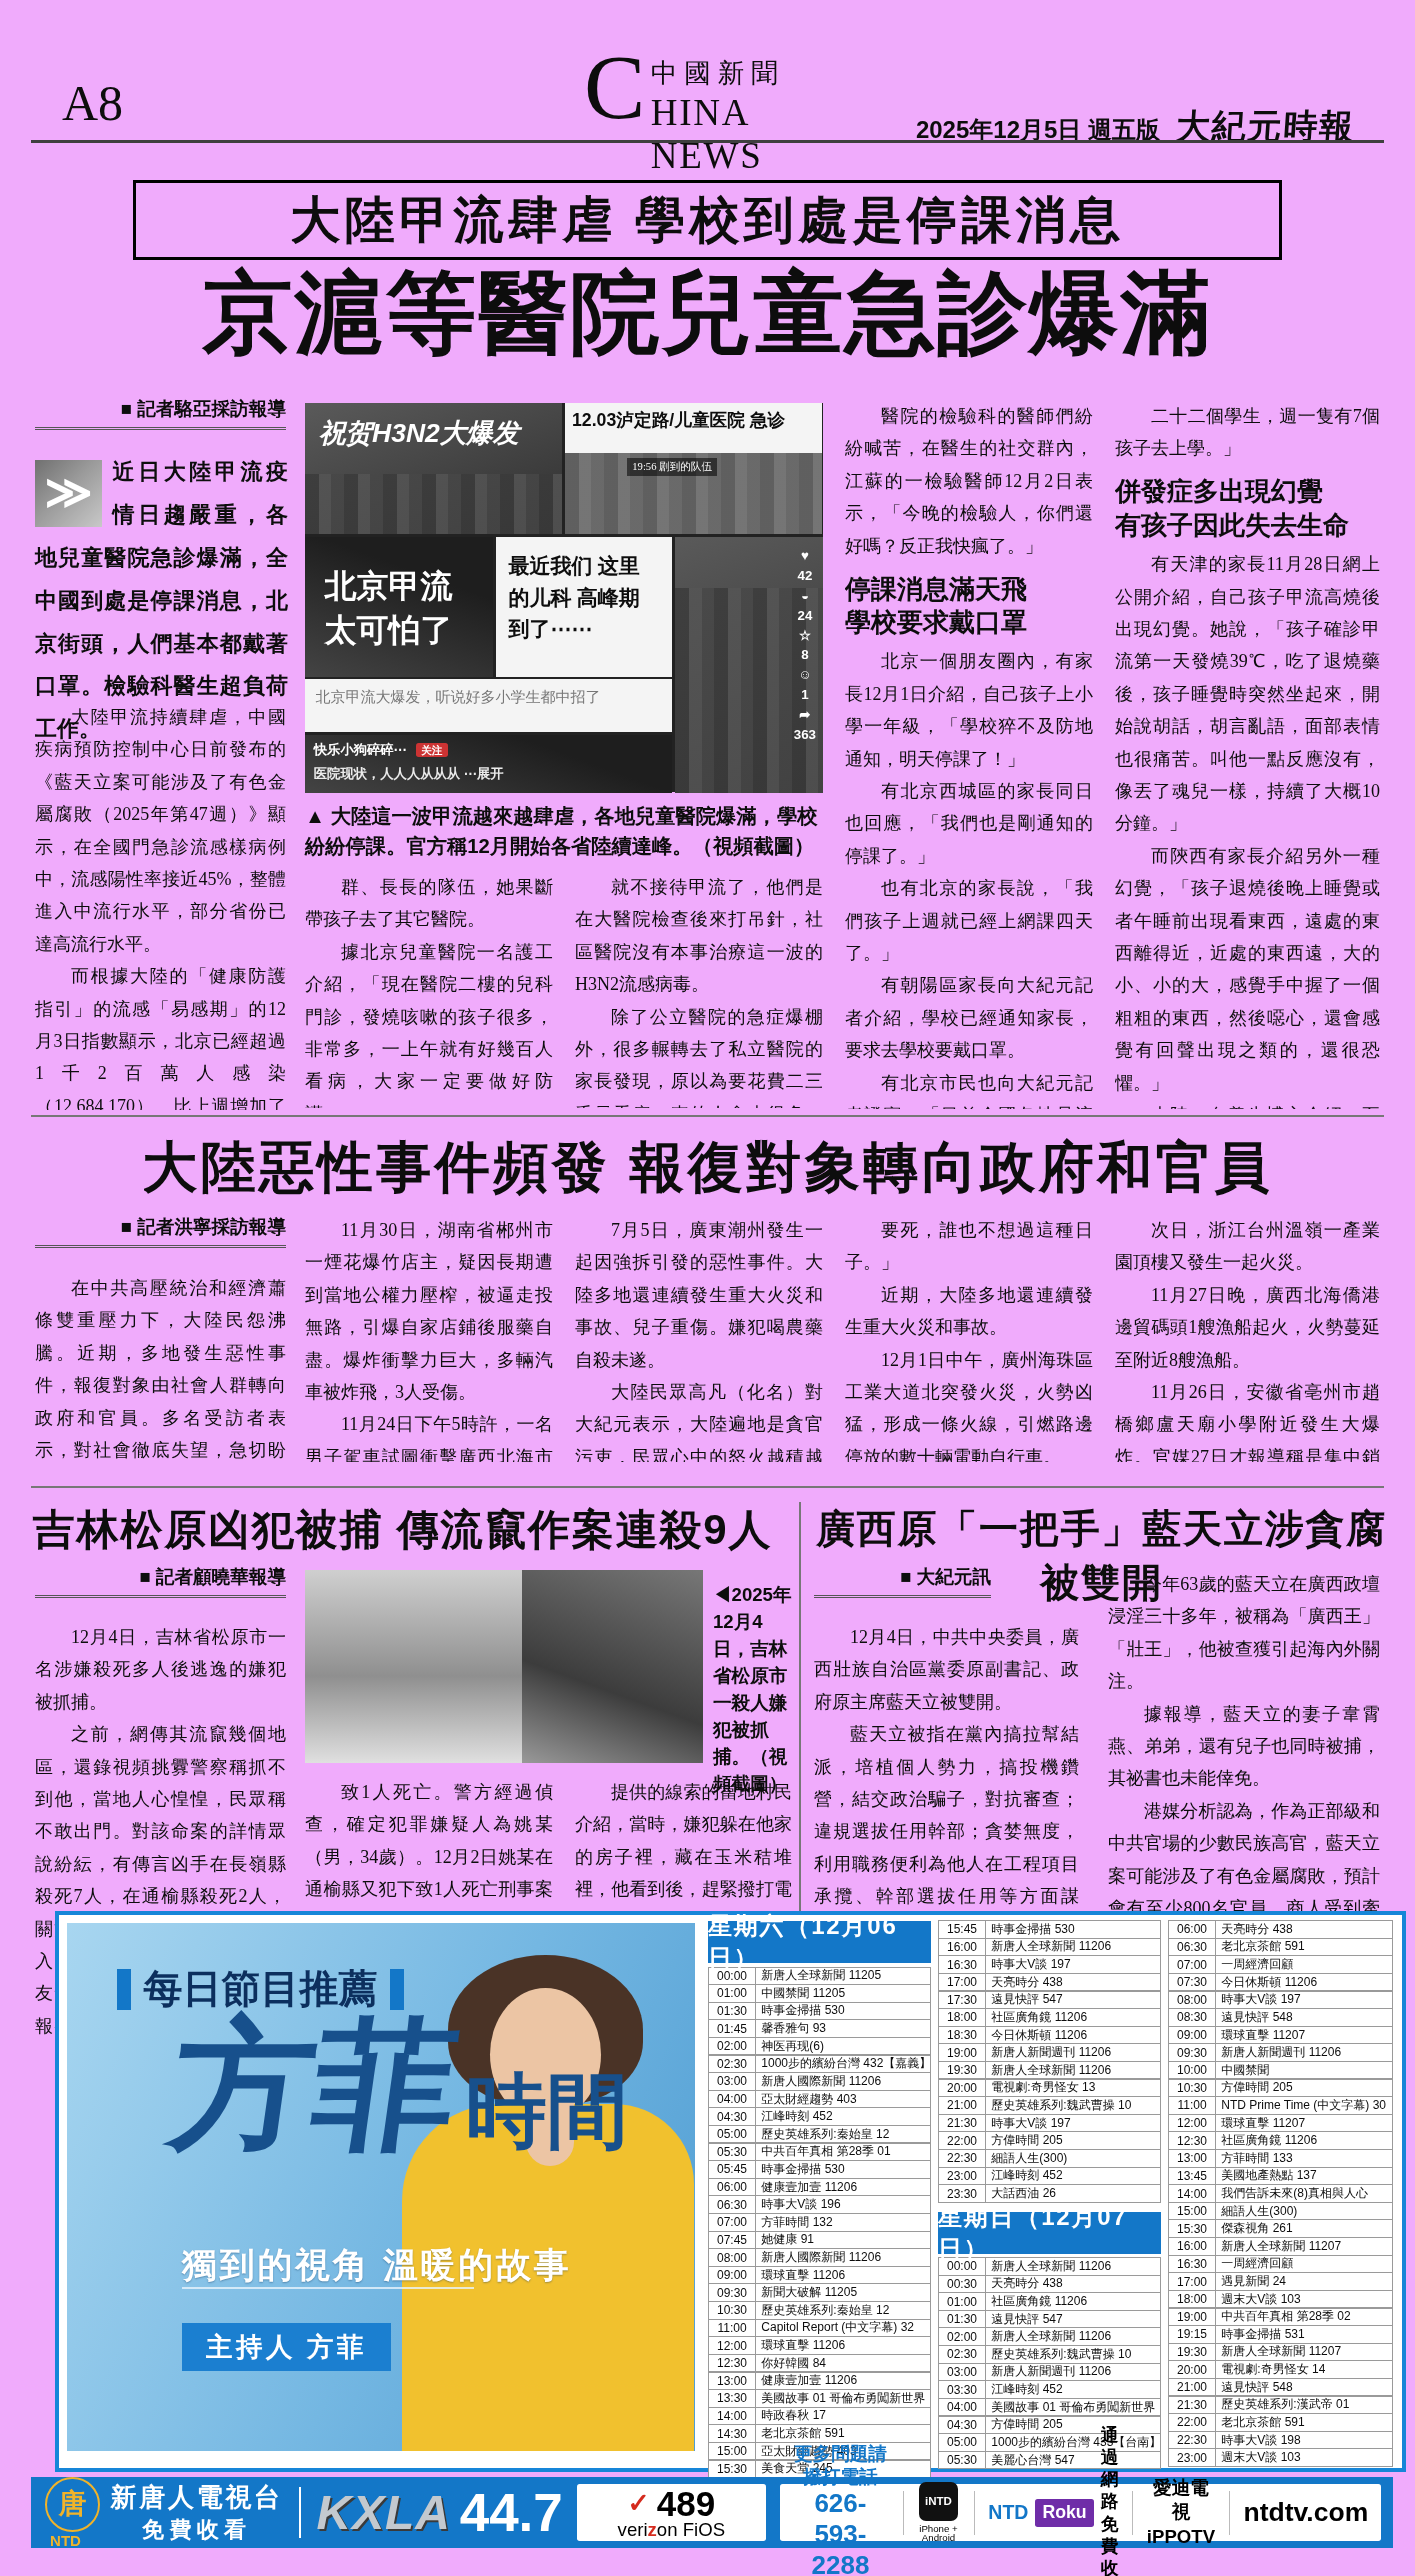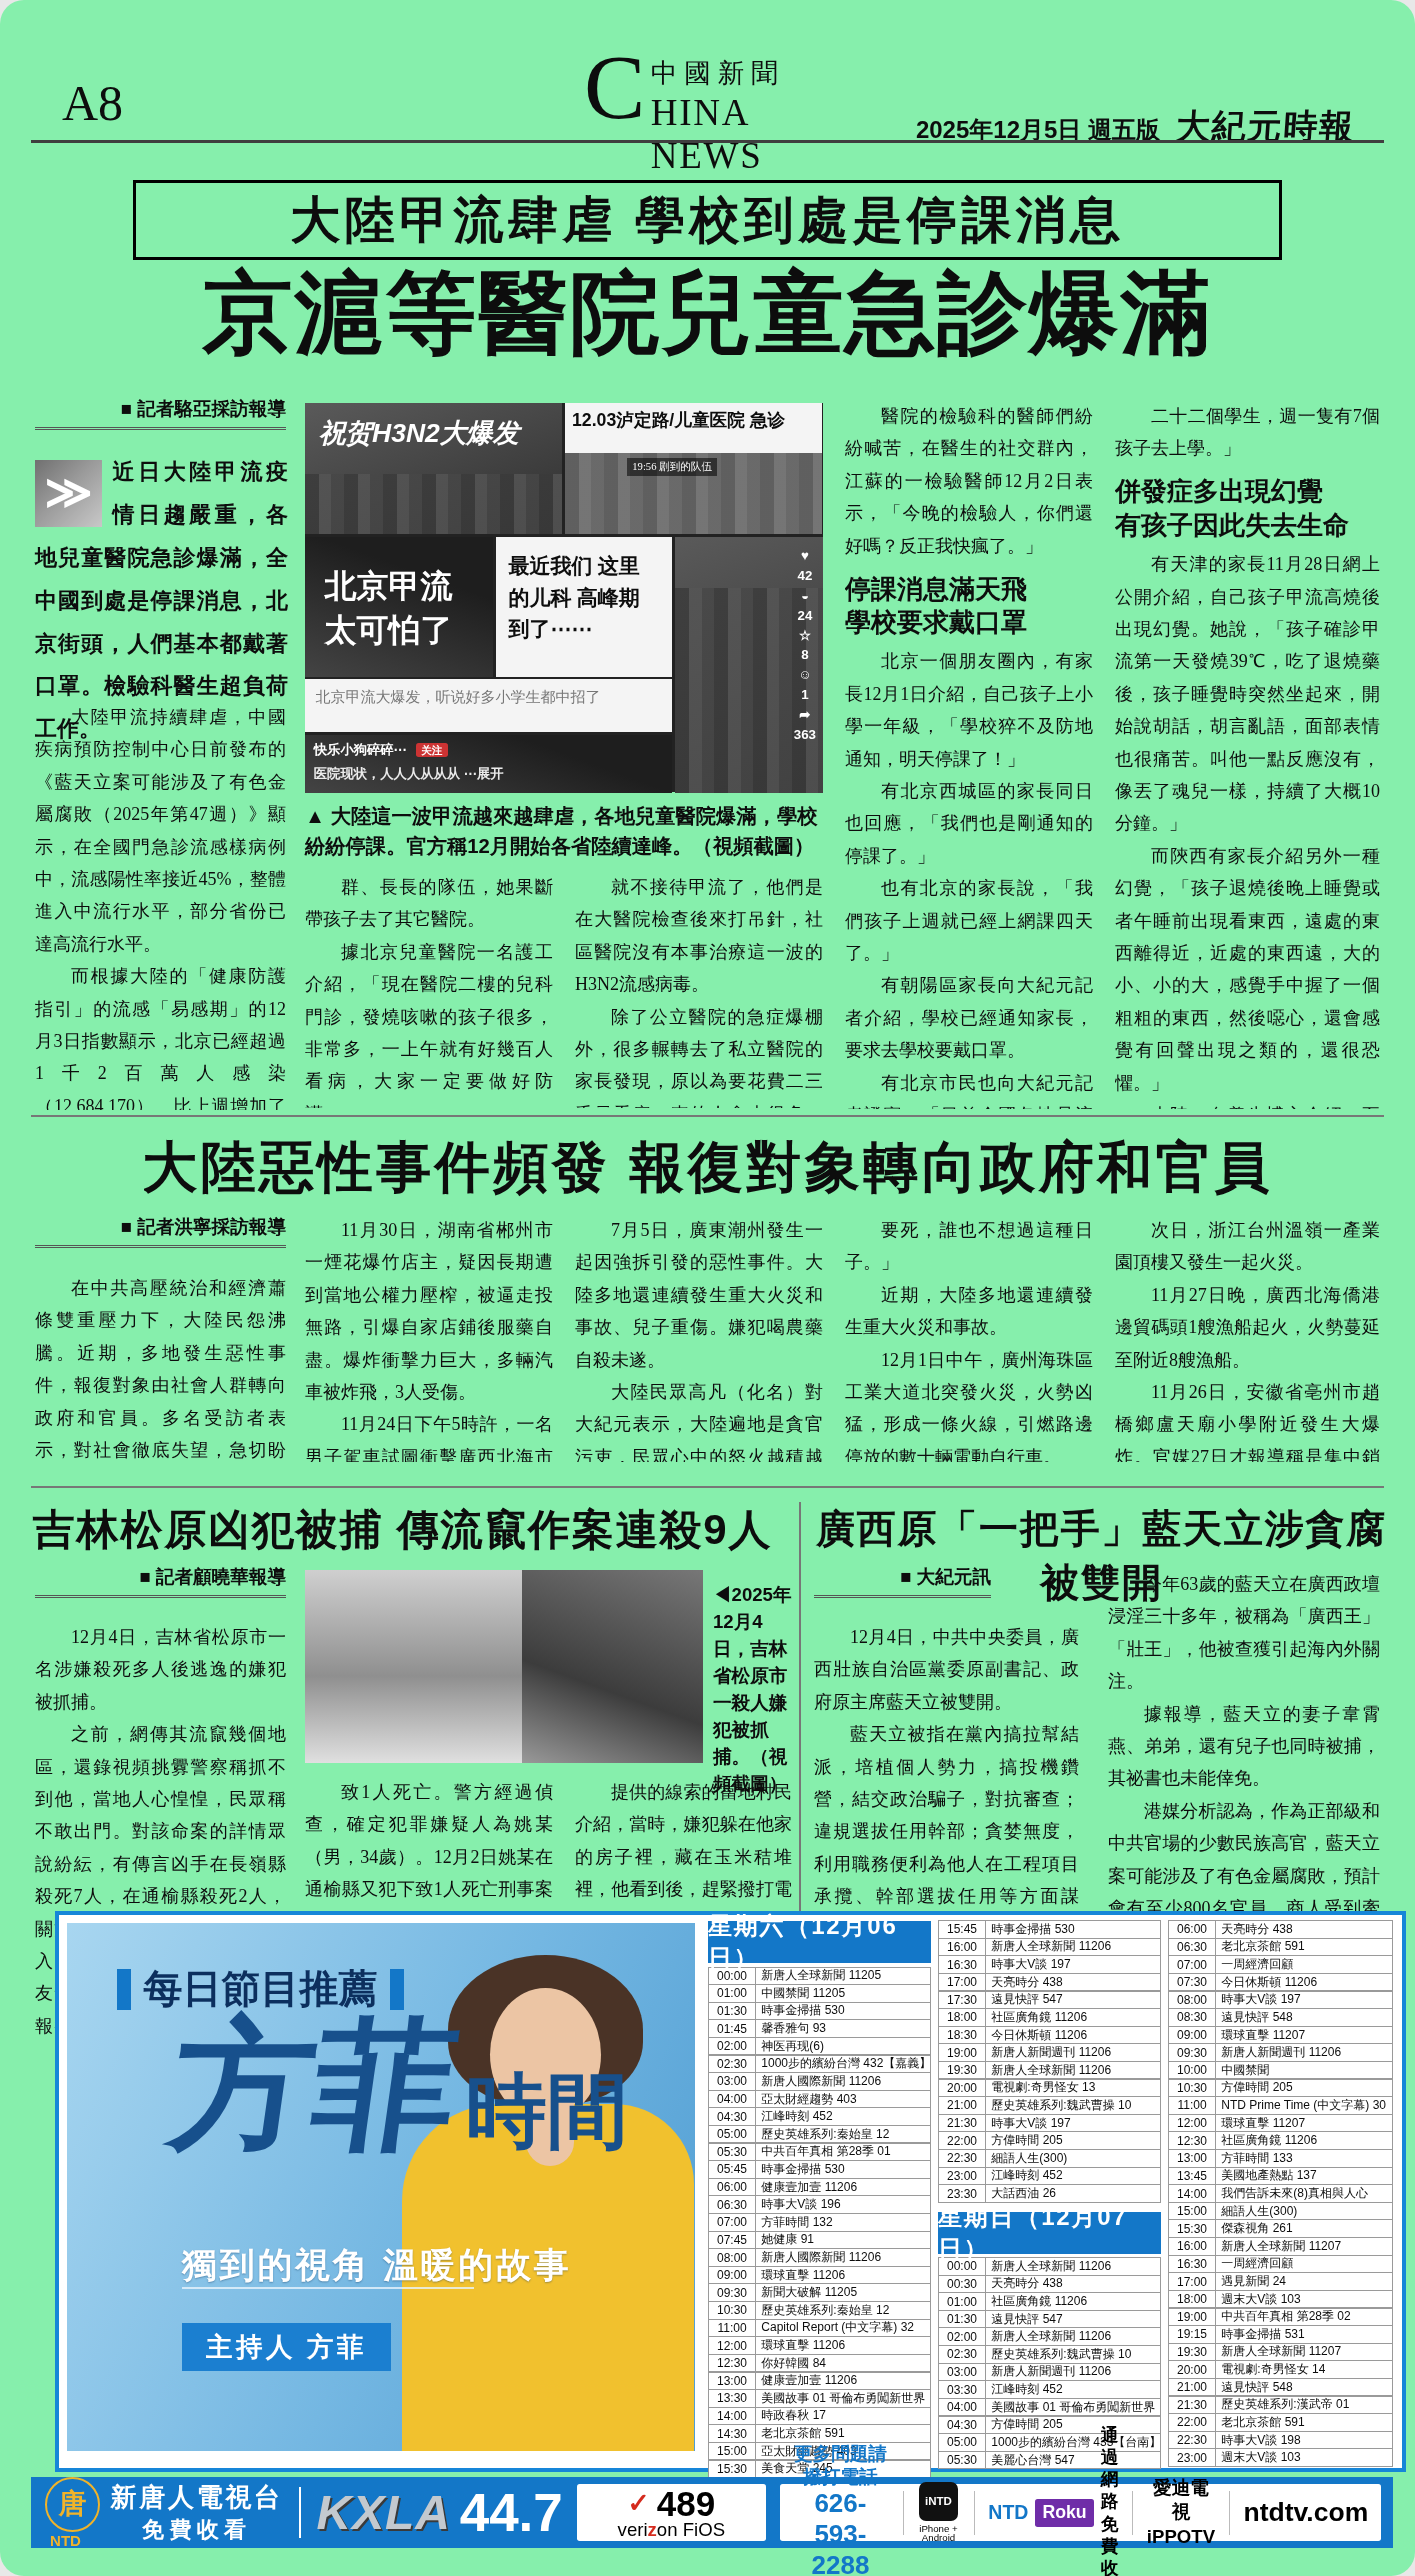--- a/index.html
+++ b/index.html
@@ -1,17 +1,17 @@
 <!DOCTYPE html>
 <html style="font-size:14px"><head>
 <meta charset="utf-8">
 <style>
   html,body{margin:0;padding:0;background:#e8e8e8;}
-  #page{position:relative;width:1415px;height:2576px;background:#86efac;overflow:hidden;
-        font-family:"Liberation Serif",serif;color:#0d0d0d;border-radius:24px;}
+  #page{position:relative;width:1415px;height:2576px;background:#f0abfc;overflow:hidden;
+        font-family:"Liberation Serif",serif;color:#0d0d0d;}
   .abs{position:absolute;}
   
   #page-no{left:62px;top:74px;font-size:50px;font-family:"Liberation Serif",serif;}
   #section-logo{left:584px;top:46px;width:283px;display:flex;align-items:flex-start;}
   #section-c{font-size:92px;line-height:0.9;font-family:"Liberation Serif",serif;}
   #section-stack{margin-left:5.3px;margin-top:8.8px;}
   #section-zh{font-size:26.5px;letter-spacing:7px;}
   #section-en{font-size:37px;letter-spacing:1.8px;font-family:"Liberation Serif",serif;}
   #header-right{right:60px;top:104px;display:flex;align-items:baseline;gap:16px;}
   #date-line{font-size:24px;font-weight:bold;font-family:"Liberation Sans",sans-serif;}

